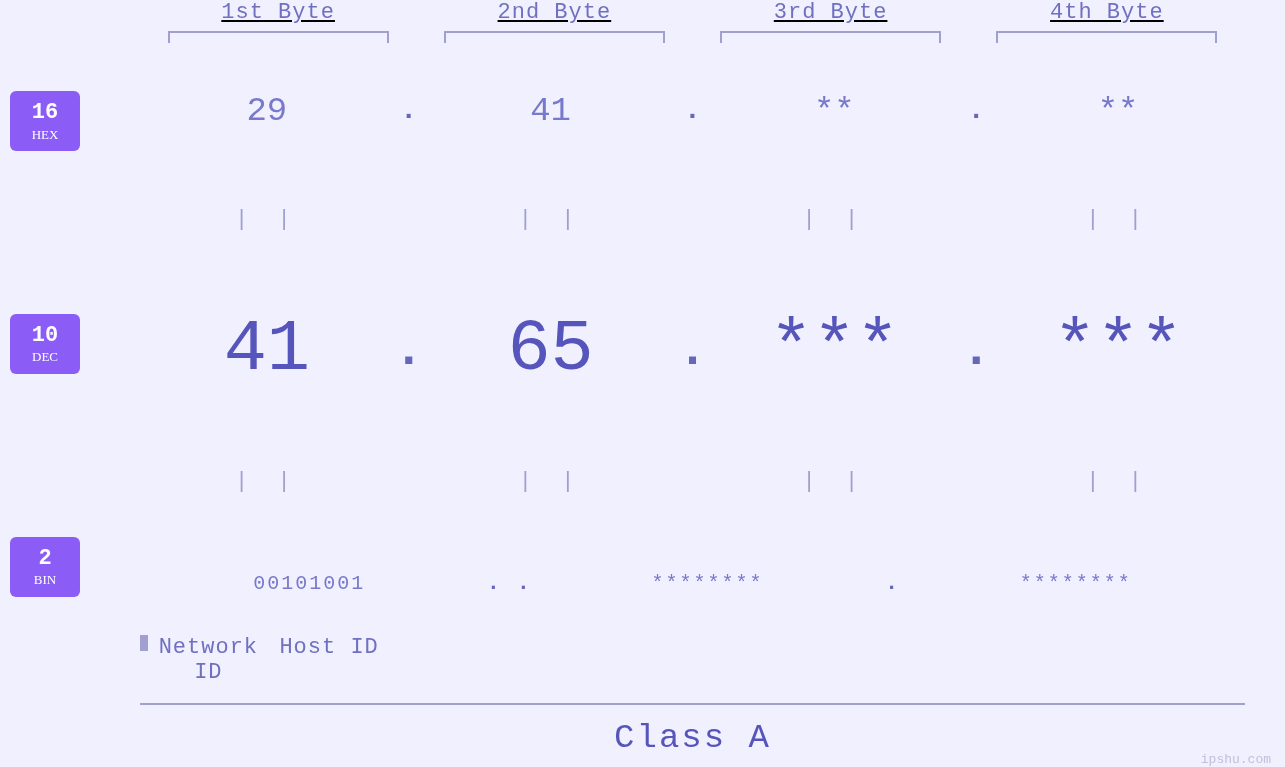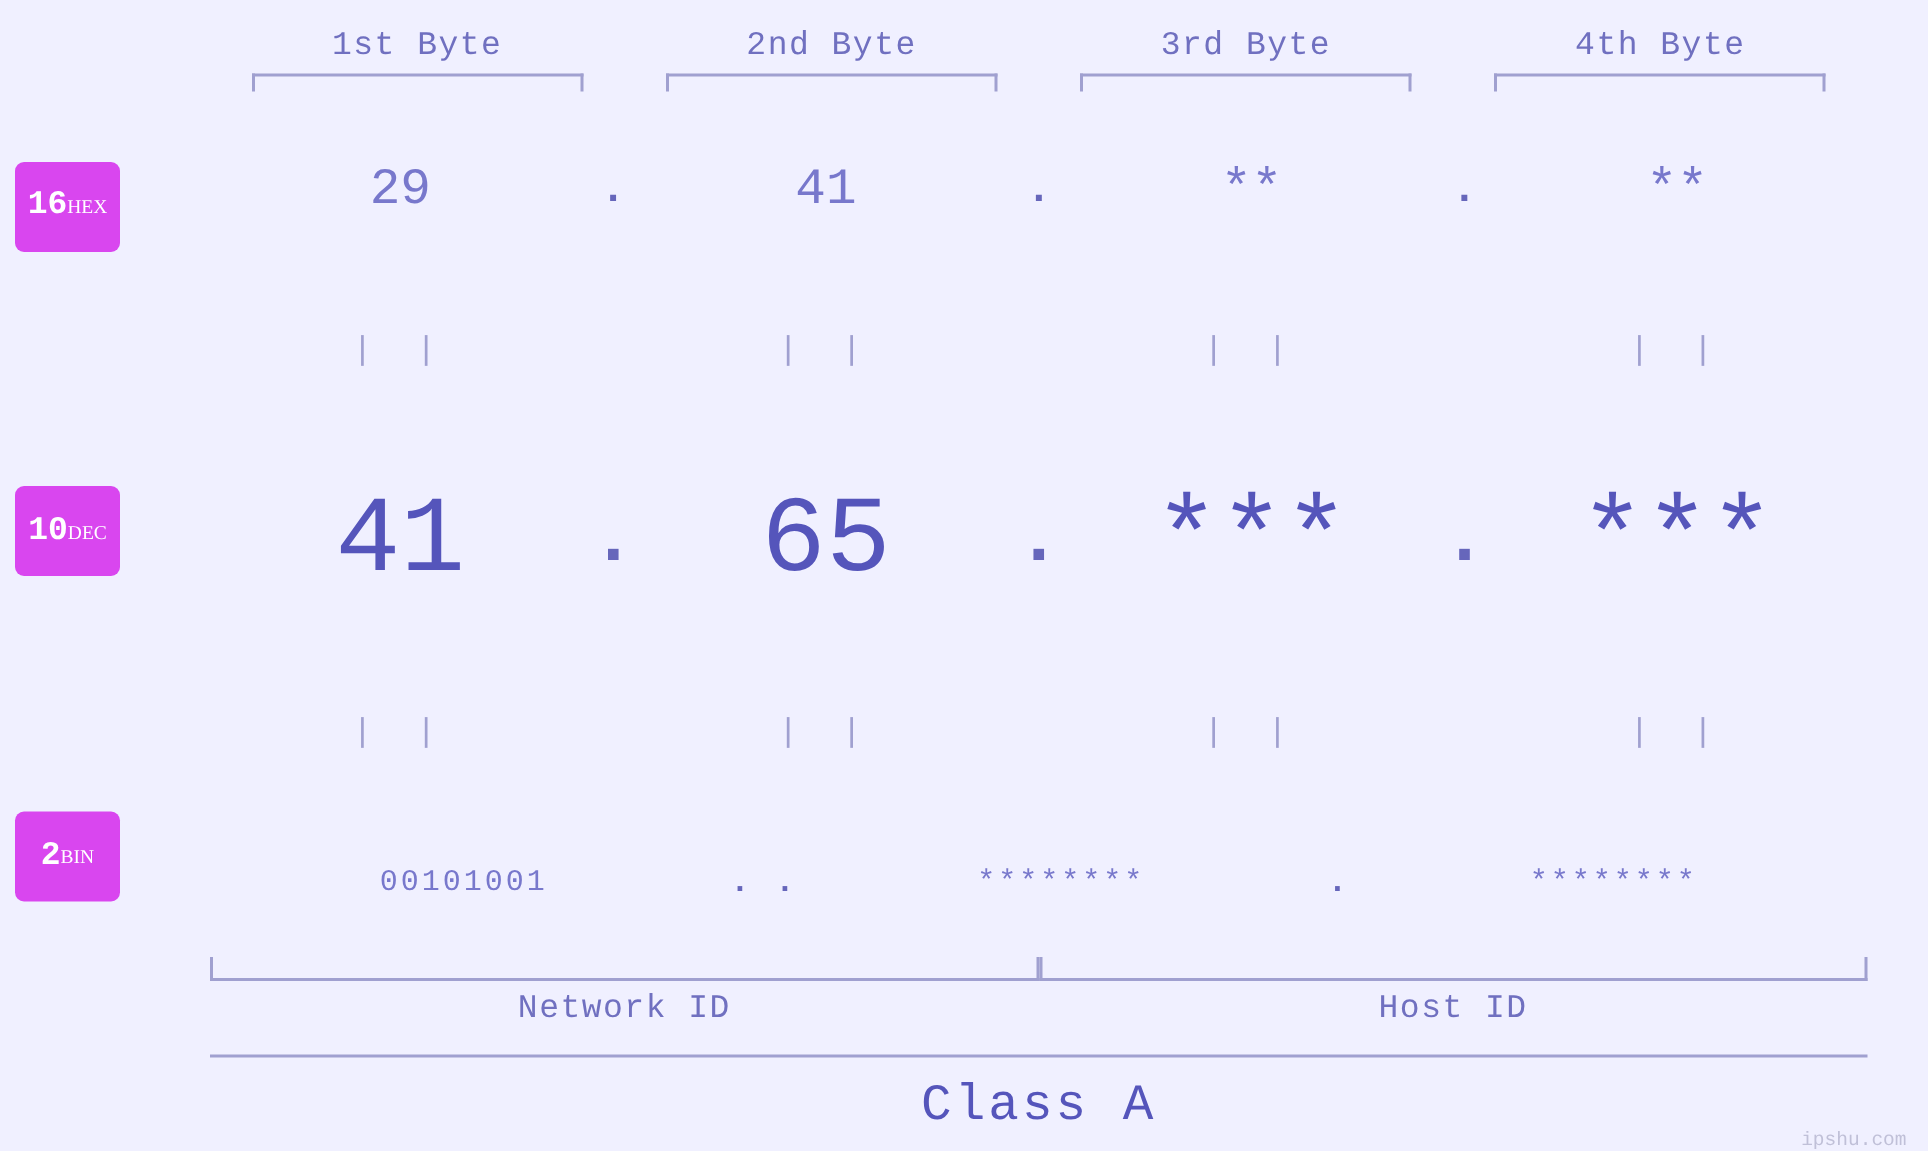--- a/index.html
+++ b/index.html
@@ -19,23 +19,23 @@
       position: relative;
       display: flex;
       flex-direction: column;
       align-items: stretch;
     }
 
     
     .byte-headers {
       display: flex;
       justify-content: flex-end;
-      padding-top: 18px;
       padding-right: 40px;
       margin-left: 140px;
+      text-decoration: underline;
     }
 
     .byte-header {
       flex: 1;
       text-align: center;
       color: #7070c0;
       font-size: 22px;
       letter-spacing: 1px;
     }
 
@@ -72,27 +72,27 @@
     .base-labels {
       width: 140px;
       display: flex;
       flex-direction: column;
       justify-content: space-around;
       padding: 10px 20px 10px 10px;
       gap: 10px;
     }
 
     .base-badge {
-      background-color: #d946ef;
+      background-color: #8b5cf6;
       color: white;
       border-radius: 6px;
       width: 70px;
       height: 60px;
       display: flex;
-      flex-direction: row;
+      flex-direction: column;
       align-items: center;
       justify-content: center;
       font-size: 18px;
       font-weight: bold;
       line-height: 1.2;
     }
 
     .base-badge .base-num {
       font-size: 22px;
       font-weight: bold;
@@ -181,21 +181,21 @@
       letter-spacing: 2px;
     }
 
     .bin-row .dot-sep {
       font-size: 22px;
     }
 
     
     .bottom-section {
       display: flex;
-      flex-direction: column;
+      flex-direction: row;
       margin-left: 140px;
       margin-right: 40px;
       padding-bottom: 10px;
     }
 
     .bottom-brackets {
       display: flex;
       height: 16px;
       margin-bottom: 6px;
     }

